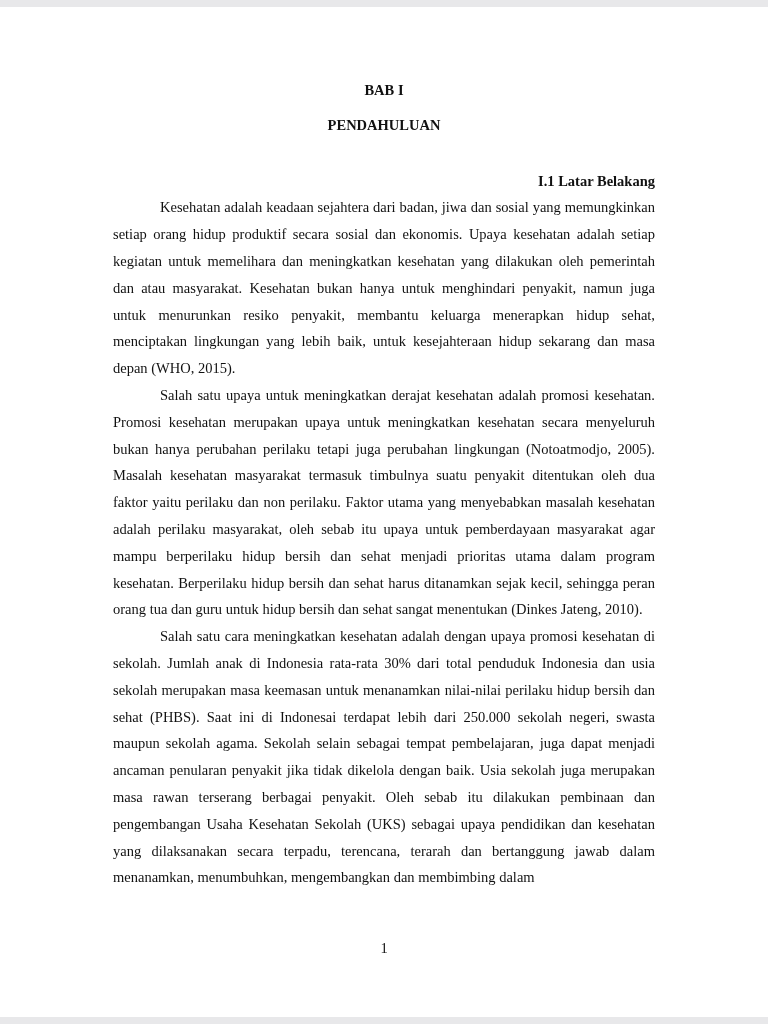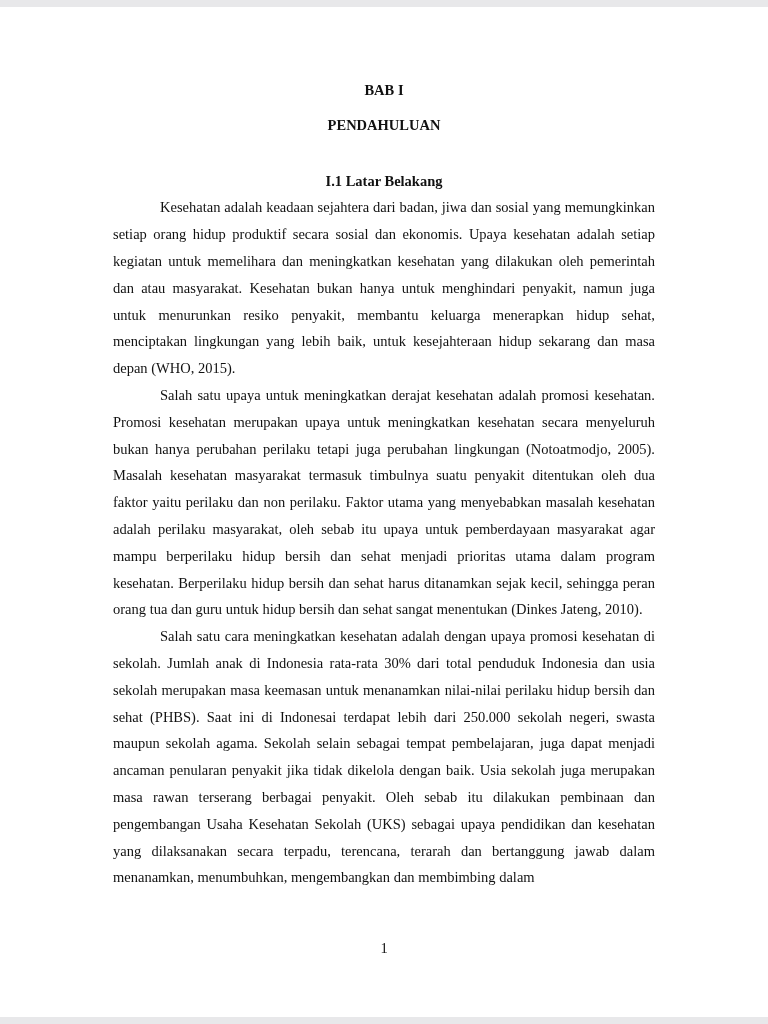--- a/index.html
+++ b/index.html
@@ -34,21 +34,21 @@
     line-height: 26.8px;
   }
   .chapter-line2 {
     margin-top: 8px;
     text-align: center;
   }
   .section-heading {
     margin: 29px 0 0 0;
     font-size: 14.5px;
     font-weight: bold;
-    text-align: center;
+    text-align: right;
     line-height: 26.8px;
   }
   .body-par {
     margin: 0;
     text-indent: 47px;
     text-align: justify;
   }
   .page-number {
     position: absolute;
     top: 932px;

